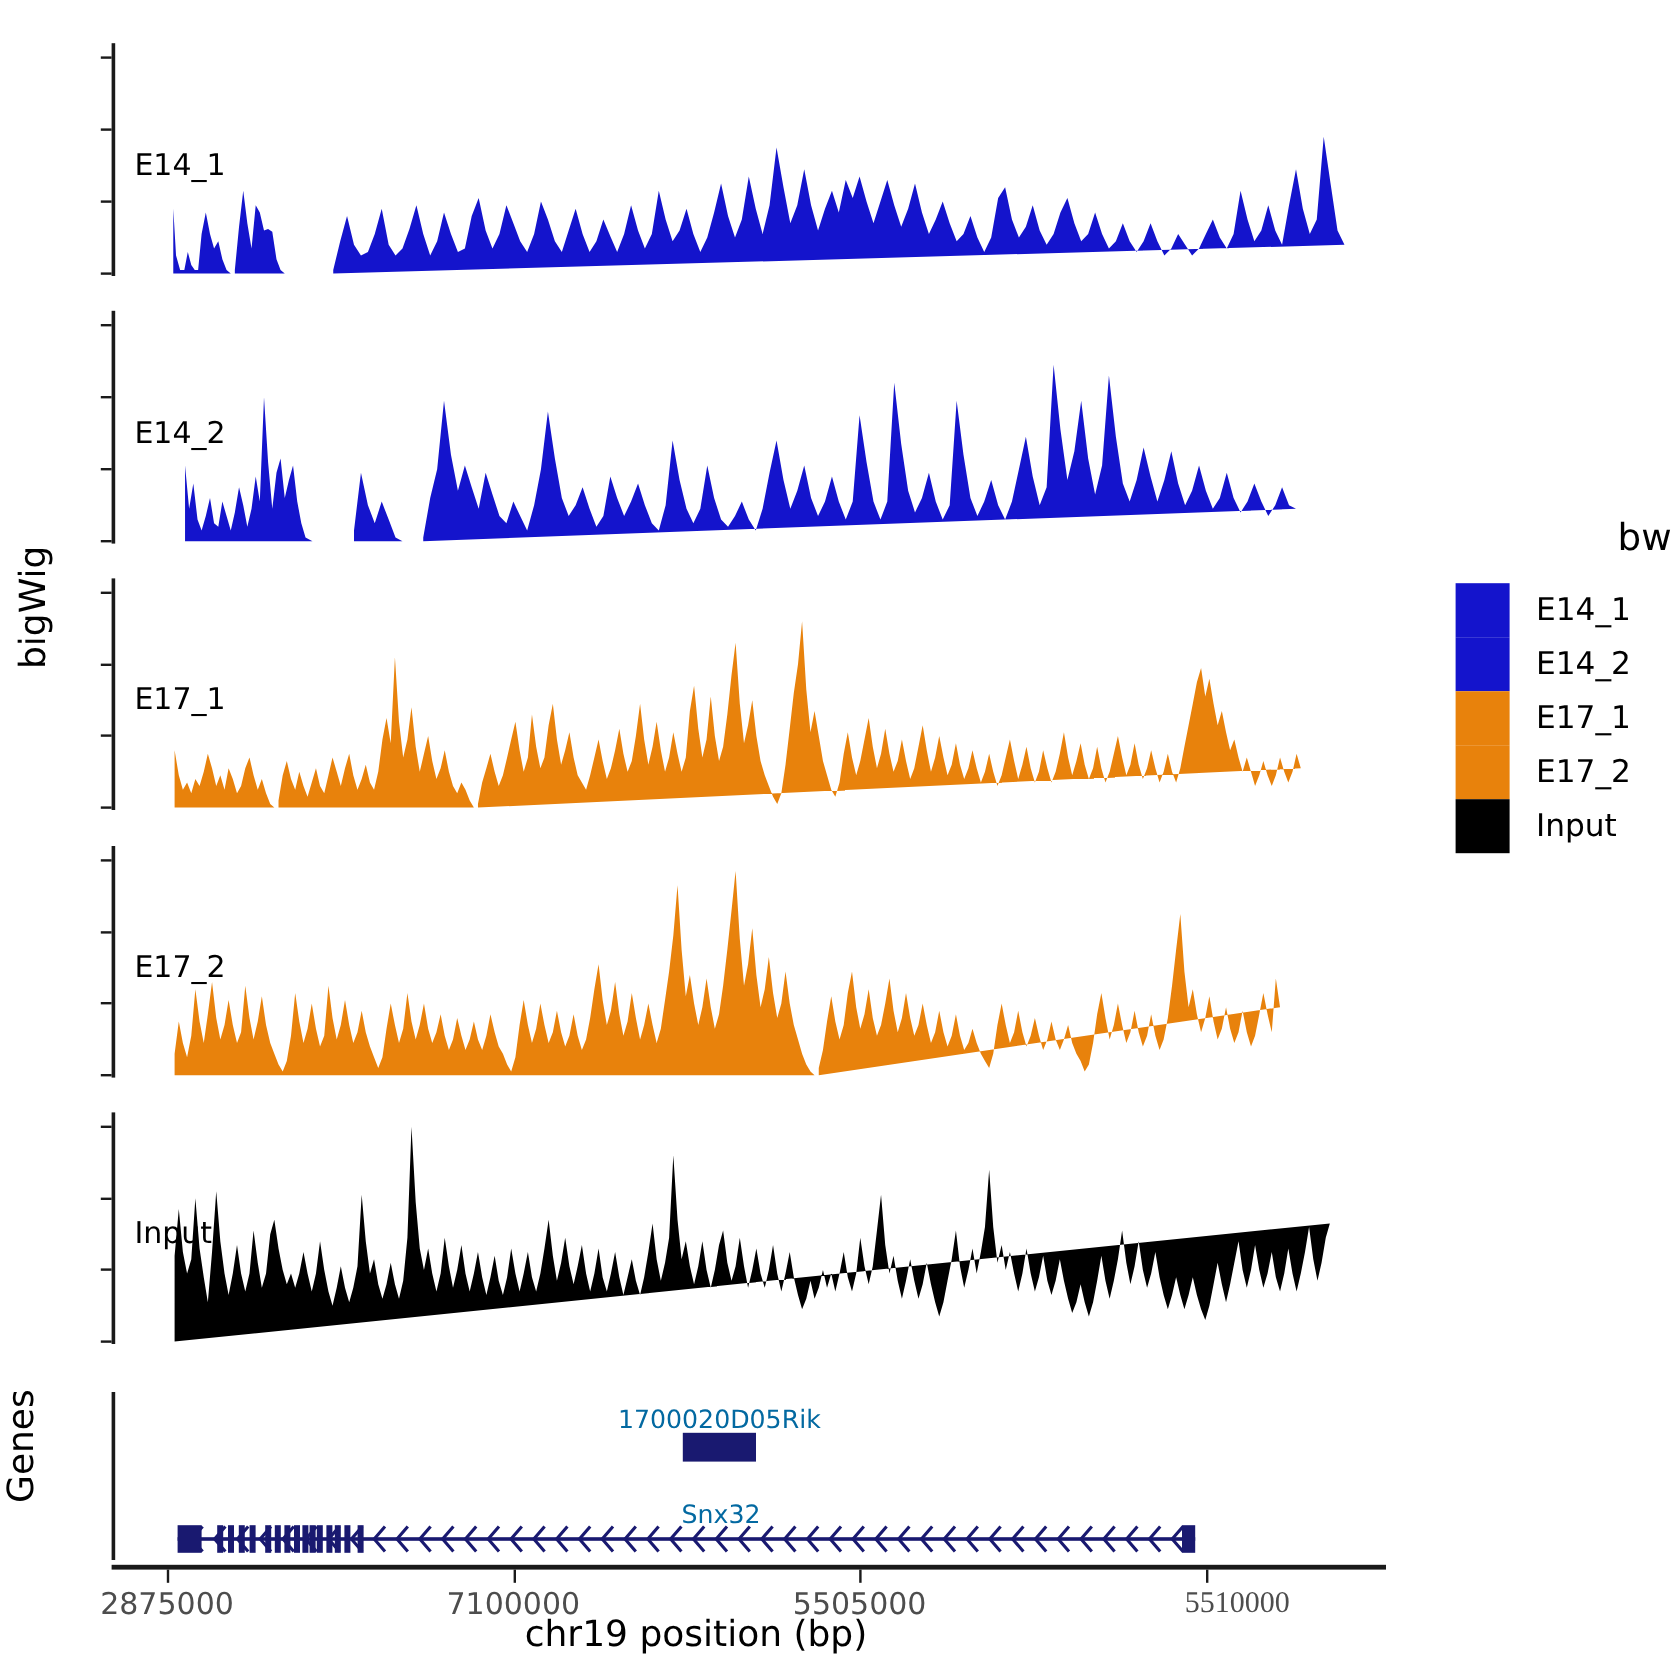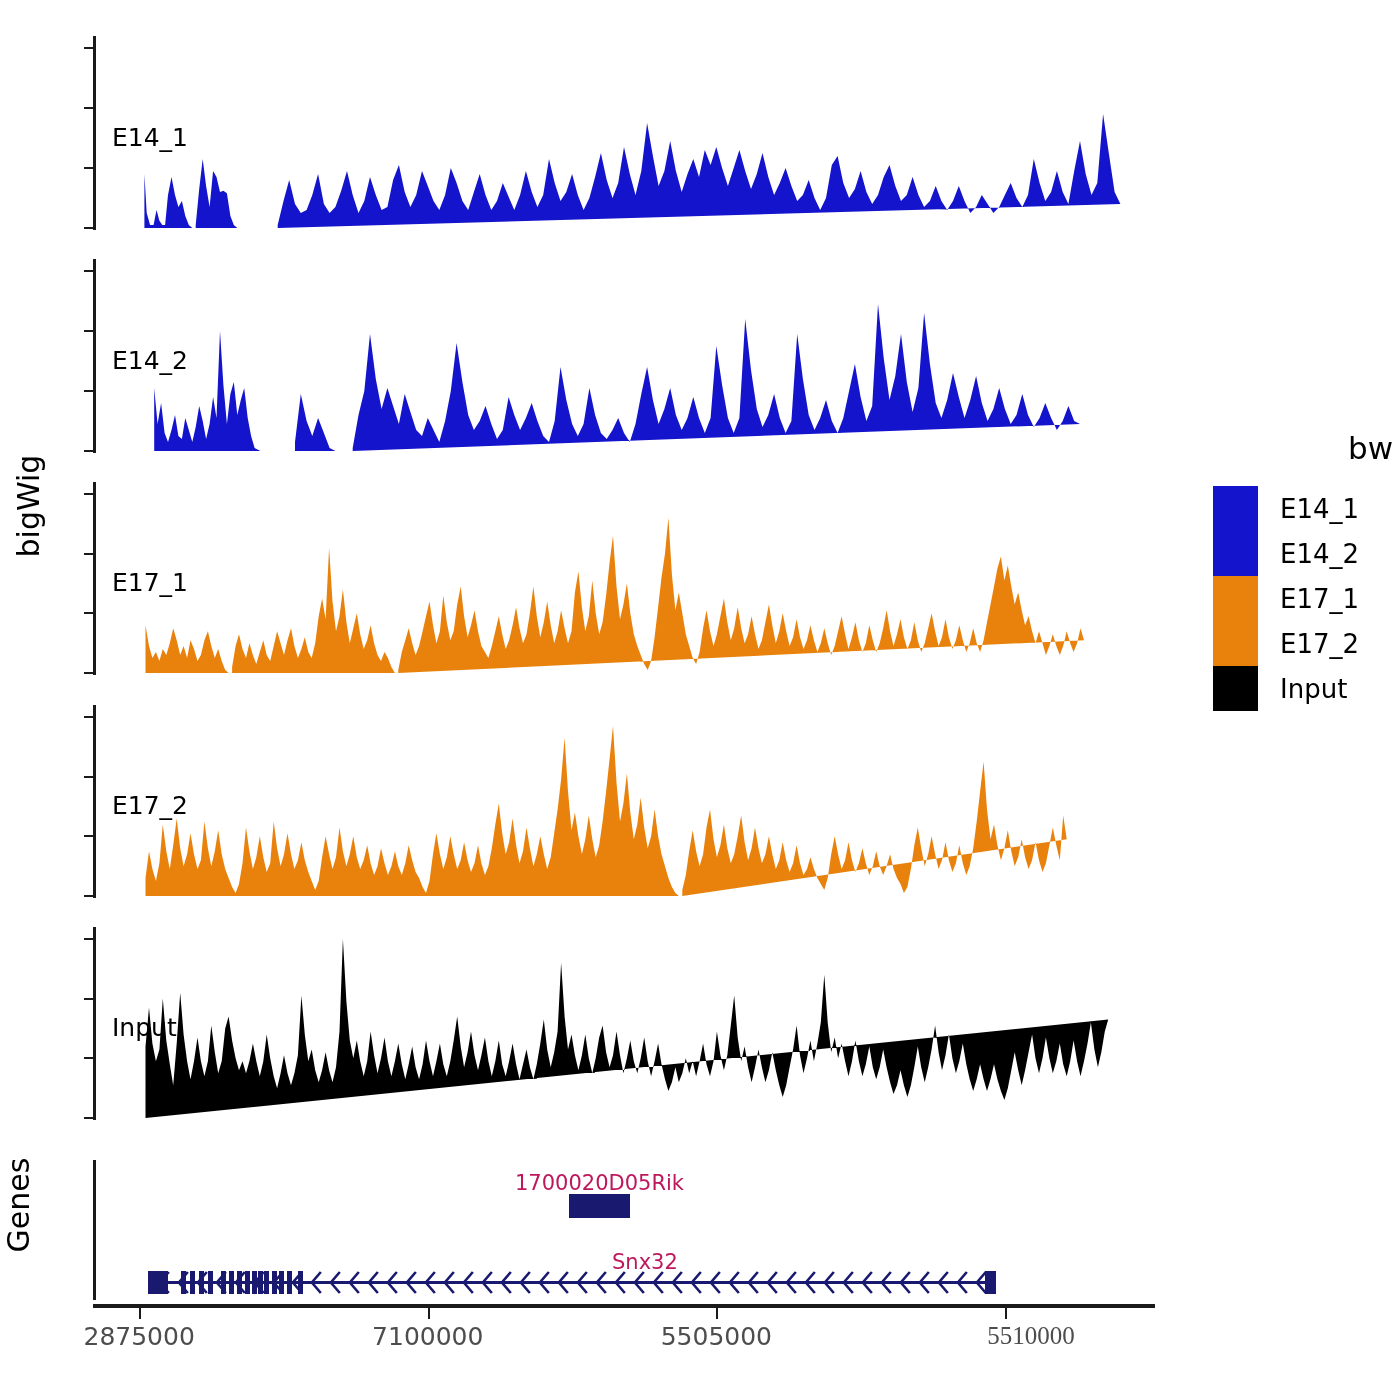--- a/index.html
+++ b/index.html
@@ -53,39 +53,40 @@
     position:absolute; top:1322px; font-size:25px; color:#4d4d4d;
     text-align:center; width:180px; margin-left:-90px;
   }
 
   
   .genes-axis{
     position:absolute; left:93px; top:1160px; width:3px; height:140px; background:#1a1a1a;
   }
   .gene-block{position:absolute;background:#191970;}
   .gene-label{
-    position:absolute; font-size:21px; color:#be185d; white-space:nowrap;
+    position:absolute; font-size:21px; color:#0369a1; white-space:nowrap;
     text-align:right; transform:translateX(-50%);
   }
   .gene-line{position:absolute;height:3px;background:#191970;}
 
   
   .legend{position:absolute; left:1213px; top:430px; width:180px;text-align:right;}
   .legend-title{font-size:31px;color:#000;margin-bottom:20px;}
   .legend-row{display:flex;align-items:center;height:45px;}
   .legend-key{width:45px;height:45px;flex:none;}
   .legend-lab{margin-left:22px;font-size:26px;color:#000;white-space:nowrap;}
 </style>
 </head>
 <body>
 
 <div class="root">
 
   <div class="ylab-bigwig">bigWig</div>
   <div class="ylab-genes">Genes</div>
+  <div class="xlab">chr19 position (bp)</div>
 
   <div id="tracks">
       <div class="panel" style="top: 0px;">
         <div class="axis-line" style="top: 36px; height: 194px;"></div>
         <div class="tick" style="top: 47px;"></div>
         <div class="tick" style="top: 107px;"></div>
         <div class="tick" style="top: 167px;"></div>
         <div class="tick" style="top: 227px;"></div>
         <div class="track-name" style="left: 112px; top: 123px;">E14_1</div>
         <svg class="wave" width="1160" height="1400" style="pointer-events: none;">
@@ -206,21 +207,21 @@
       <div class="gene-block" style="left: 237.293px; top: 1271px; width: 5px; height: 23px;"></div>
       <div class="gene-block" style="left: 245.374px; top: 1271px; width: 5px; height: 23px;"></div>
       <div class="gene-block" style="left: 251.723px; top: 1271px; width: 5px; height: 23px;"></div>
       <div class="gene-block" style="left: 258.072px; top: 1271px; width: 5px; height: 23px;"></div>
       <div class="gene-block" style="left: 264.421px; top: 1271px; width: 5px; height: 23px;"></div>
       <div class="gene-block" style="left: 271.924px; top: 1271px; width: 5px; height: 23px;"></div>
       <div class="gene-block" style="left: 278.85px; top: 1271px; width: 5px; height: 23px;"></div>
       <div class="gene-block" style="left: 286.93px; top: 1271px; width: 5px; height: 23px;"></div>
       <div class="gene-block" style="left: 298.474px; top: 1271px; width: 5px; height: 23px;"></div>
       <div class="gene-block" style="left: 984.734px; top: 1271px; width: 11.5435px; height: 23px;"></div>
-      <div class="gene-label" style="left: 600.913px; top: 1250px; margin-left: 44px;">Snx32</div>
+      <div class="gene-label" style="left: 600.913px; top: 1250px;">Snx32</div>
     </div>
 
   <div class="xaxis-line"></div>
   <div id="xaxis">
       <div class="xtick" style="left: 139.174px;"></div>
       <div class="xtick-lab" style="left: 139.174px;">2875000</div>
       <div class="xtick" style="left: 427.761px;"></div>
       <div class="xtick-lab" style="left: 427.761px;">7100000</div>
       <div class="xtick" style="left: 716.348px;"></div>
       <div class="xtick-lab" style="left: 716.348px;">5505000</div>

